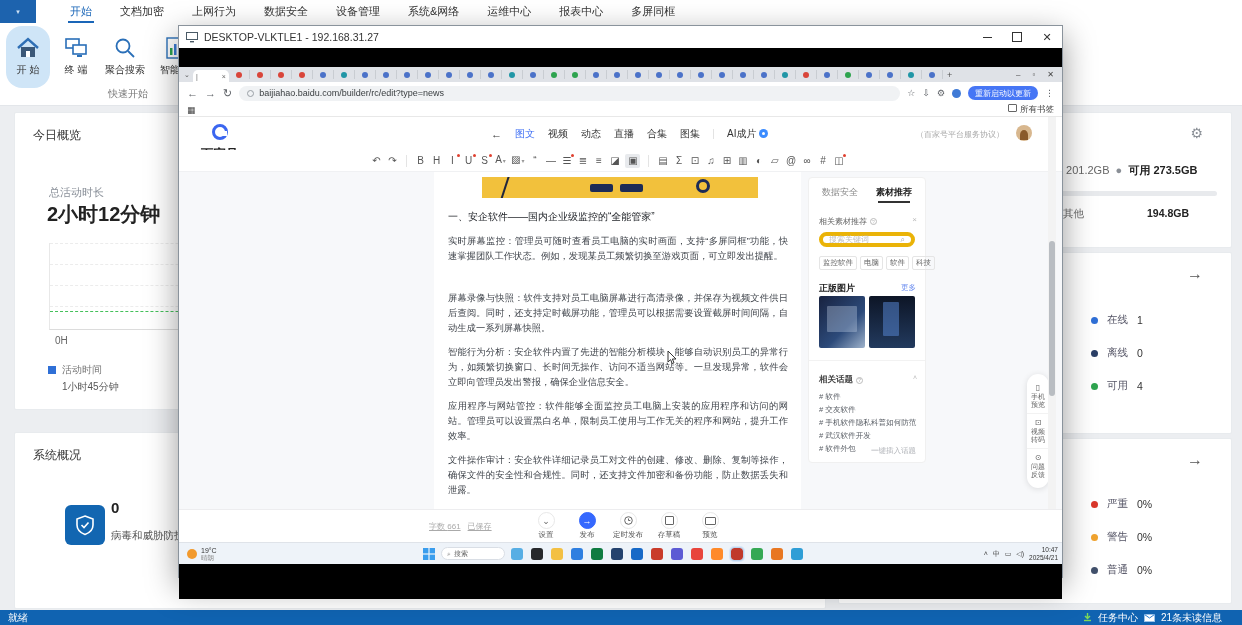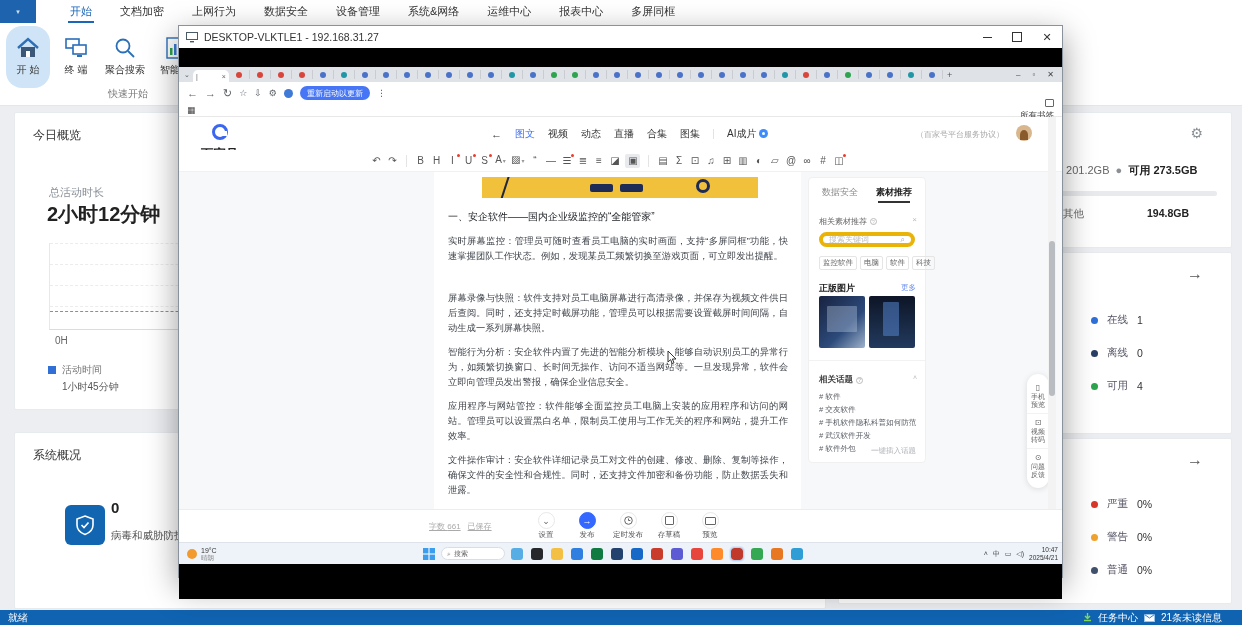--- a/index.html
+++ b/index.html
@@ -68,21 +68,21 @@
   .cbtns{margin-left:auto;display:flex;gap:12px;margin-right:8px;font-size:8px;color:#444;align-items:center;}
   .navbar{position:absolute;left:0;top:34px;width:100%;height:22px;background:#fff;display:flex;align-items:center;padding:0 8px;box-sizing:border-box;gap:7px;}
   .navic{font-size:11px;color:#5f6368;}
   .urlpill{flex:1;height:15px;background:#f0f2f4;border-radius:8px;display:flex;align-items:center;padding:0 8px;gap:5px;}
   .urlpill .site{width:7px;height:7px;border-radius:50%;border:1px solid #9aa0a6;box-sizing:border-box;}
   .urltext{font-size:9px;color:#3c4043;white-space:nowrap;}
   .smic{font-size:9px;color:#5f6368;}
   .avdot{width:9px;height:9px;border-radius:50%;background:#3f7ad6;}
   .updbtn{height:14px;border-radius:7px;background:#4676f5;color:#fff;font-size:8px;display:flex;align-items:center;padding:0 7px;white-space:nowrap;}
   .bookbar{position:absolute;left:0;top:56px;width:100%;height:13px;background:#fff;border-bottom:1px solid #e8e8e8;display:flex;align-items:center;padding:0 8px;box-sizing:border-box;font-size:8.5px;color:#444;}
-  .allbm{margin-left:auto;display:flex;align-items:flex-end;gap:3px;flex-direction:column;}
+  .allbm{margin-left:auto;display:flex;align-items:flex-start;gap:3px;}
   .bmbox{width:7px;height:6px;border:1px solid #666;border-radius:1px;}
   
   .page{position:absolute;left:0;top:69px;width:883px;height:425px;background:#f7f8fa;overflow:hidden;}
   .phead{position:absolute;left:0;top:0;width:100%;height:33px;background:#fff;border-bottom:1px solid #eef0f2;}
   .brand{position:absolute;left:22px;top:7px;display:flex;align-items:center;gap:6px;flex-direction:column;}
   .blogo{width:16px;height:16px;border-radius:50%;border:3px solid #3b66f0;box-sizing:border-box;position:relative;}
   .blogo::after{content:"";position:absolute;right:-2px;top:4px;width:5px;height:5px;background:#fff;}
   .btext{font-size:12.5px;font-weight:bold;color:#222;}
   .pnav{position:absolute;left:312px;top:0;height:33px;display:flex;align-items:center;gap:13px;font-size:10px;color:#333;}
   .pnav .back{font-size:11px;color:#333;}
@@ -472,20 +472,24 @@
         <span>–</span>
         <span>▫</span>
         <span>✕</span>
       </div>
     </div>
 
     <div class="navbar">
       <span class="navic">←</span>
       <span class="navic">→</span>
       <span class="navic">↻</span>
+      <div class="urlpill">
+        <span class="site"></span>
+        <span class="urltext">baijiahao.baidu.com/builder/rc/edit?type=news</span>
+      </div>
       <span class="smic">☆</span>
       <span class="smic">⇩</span>
       <span class="smic">⚙</span>
       <span class="avdot"></span>
       <span class="updbtn">重新启动以更新</span>
       <span class="smic">⋮</span>
     </div>
 
     <div class="bookbar">
       <span>▦</span>

